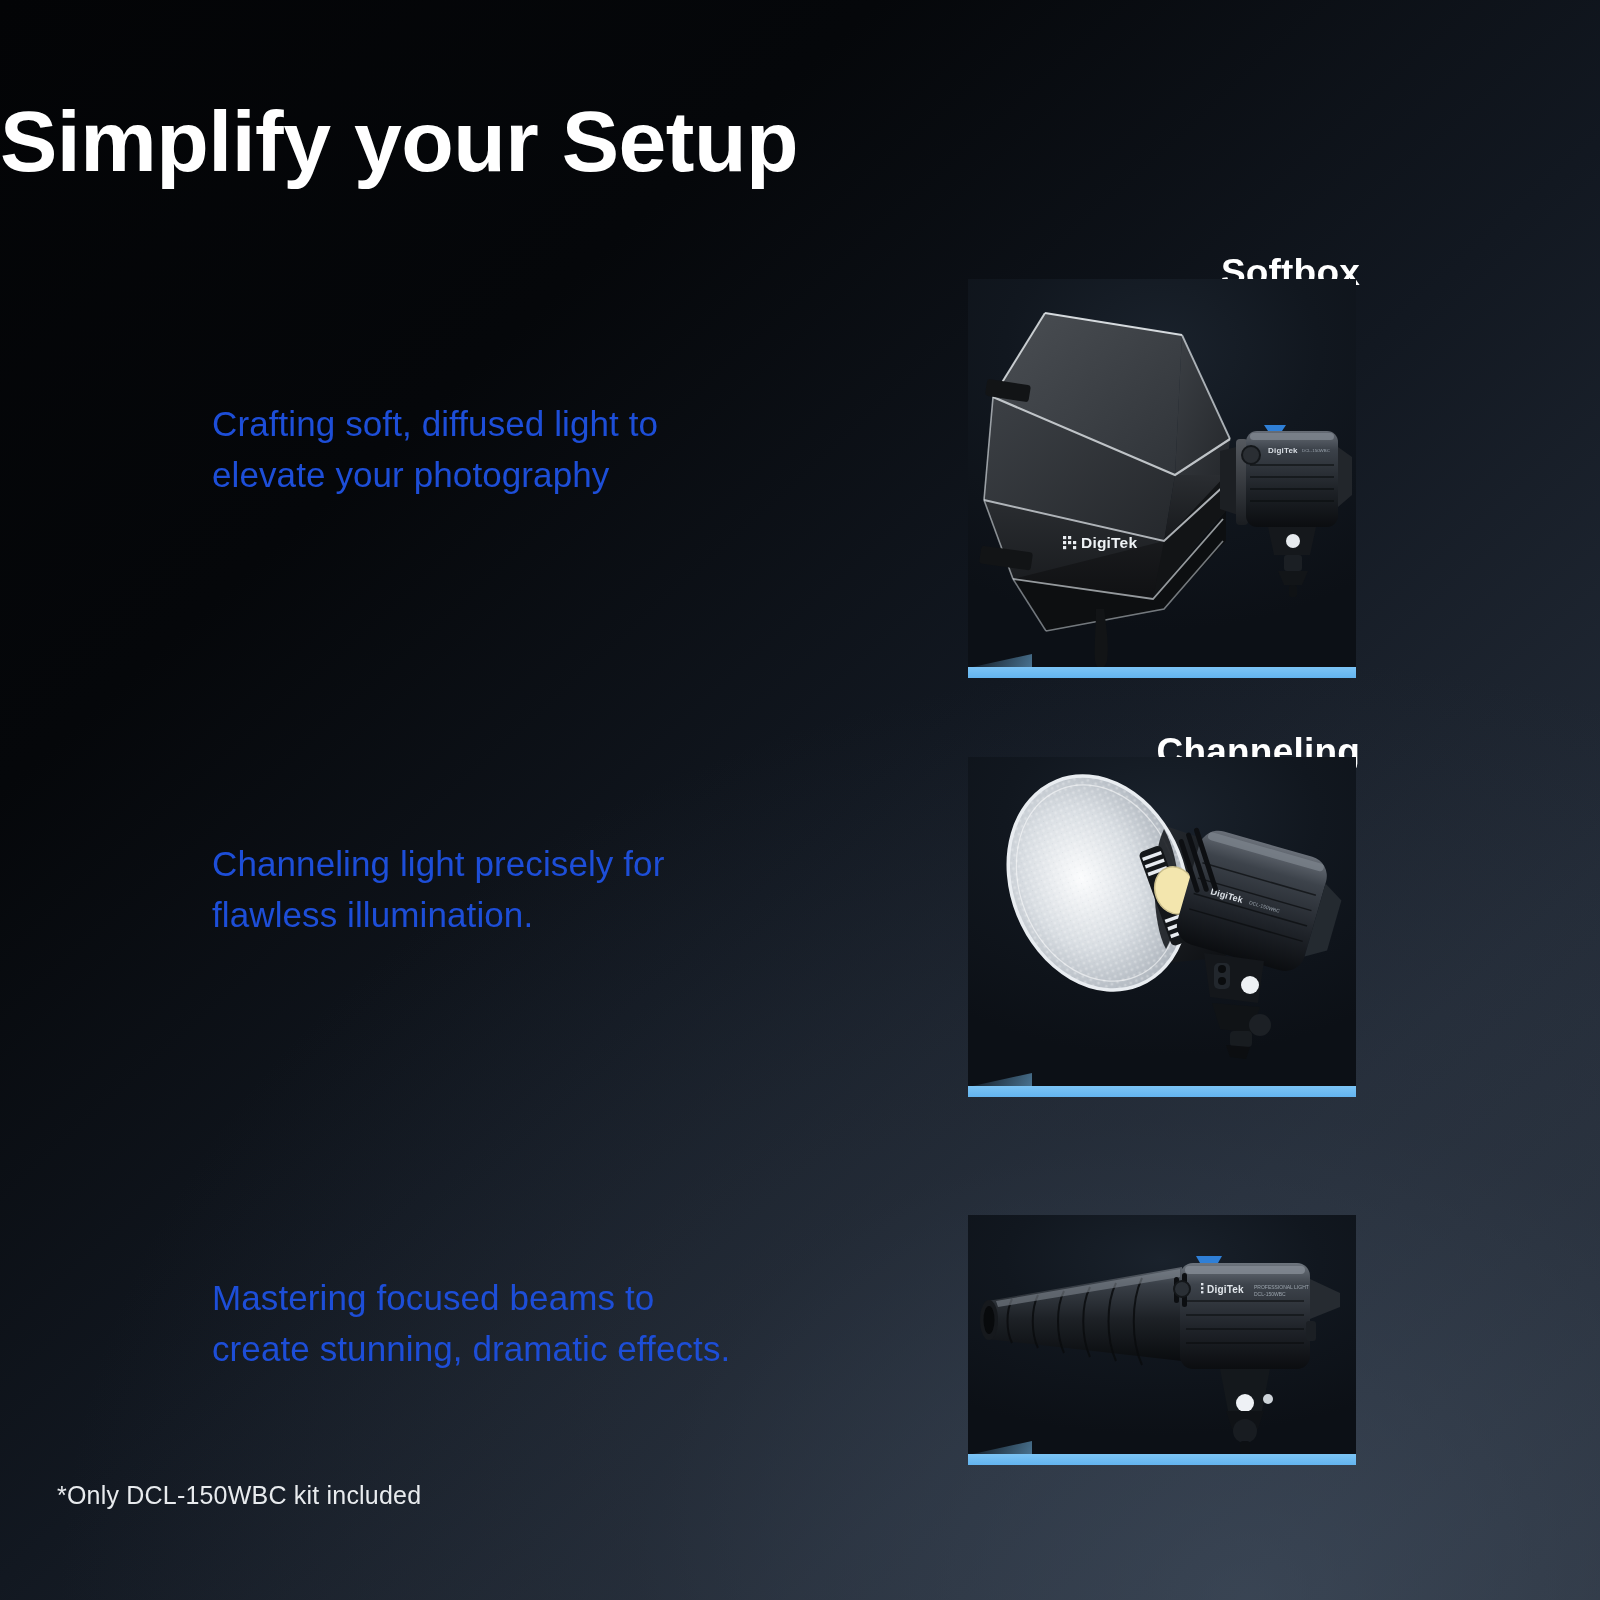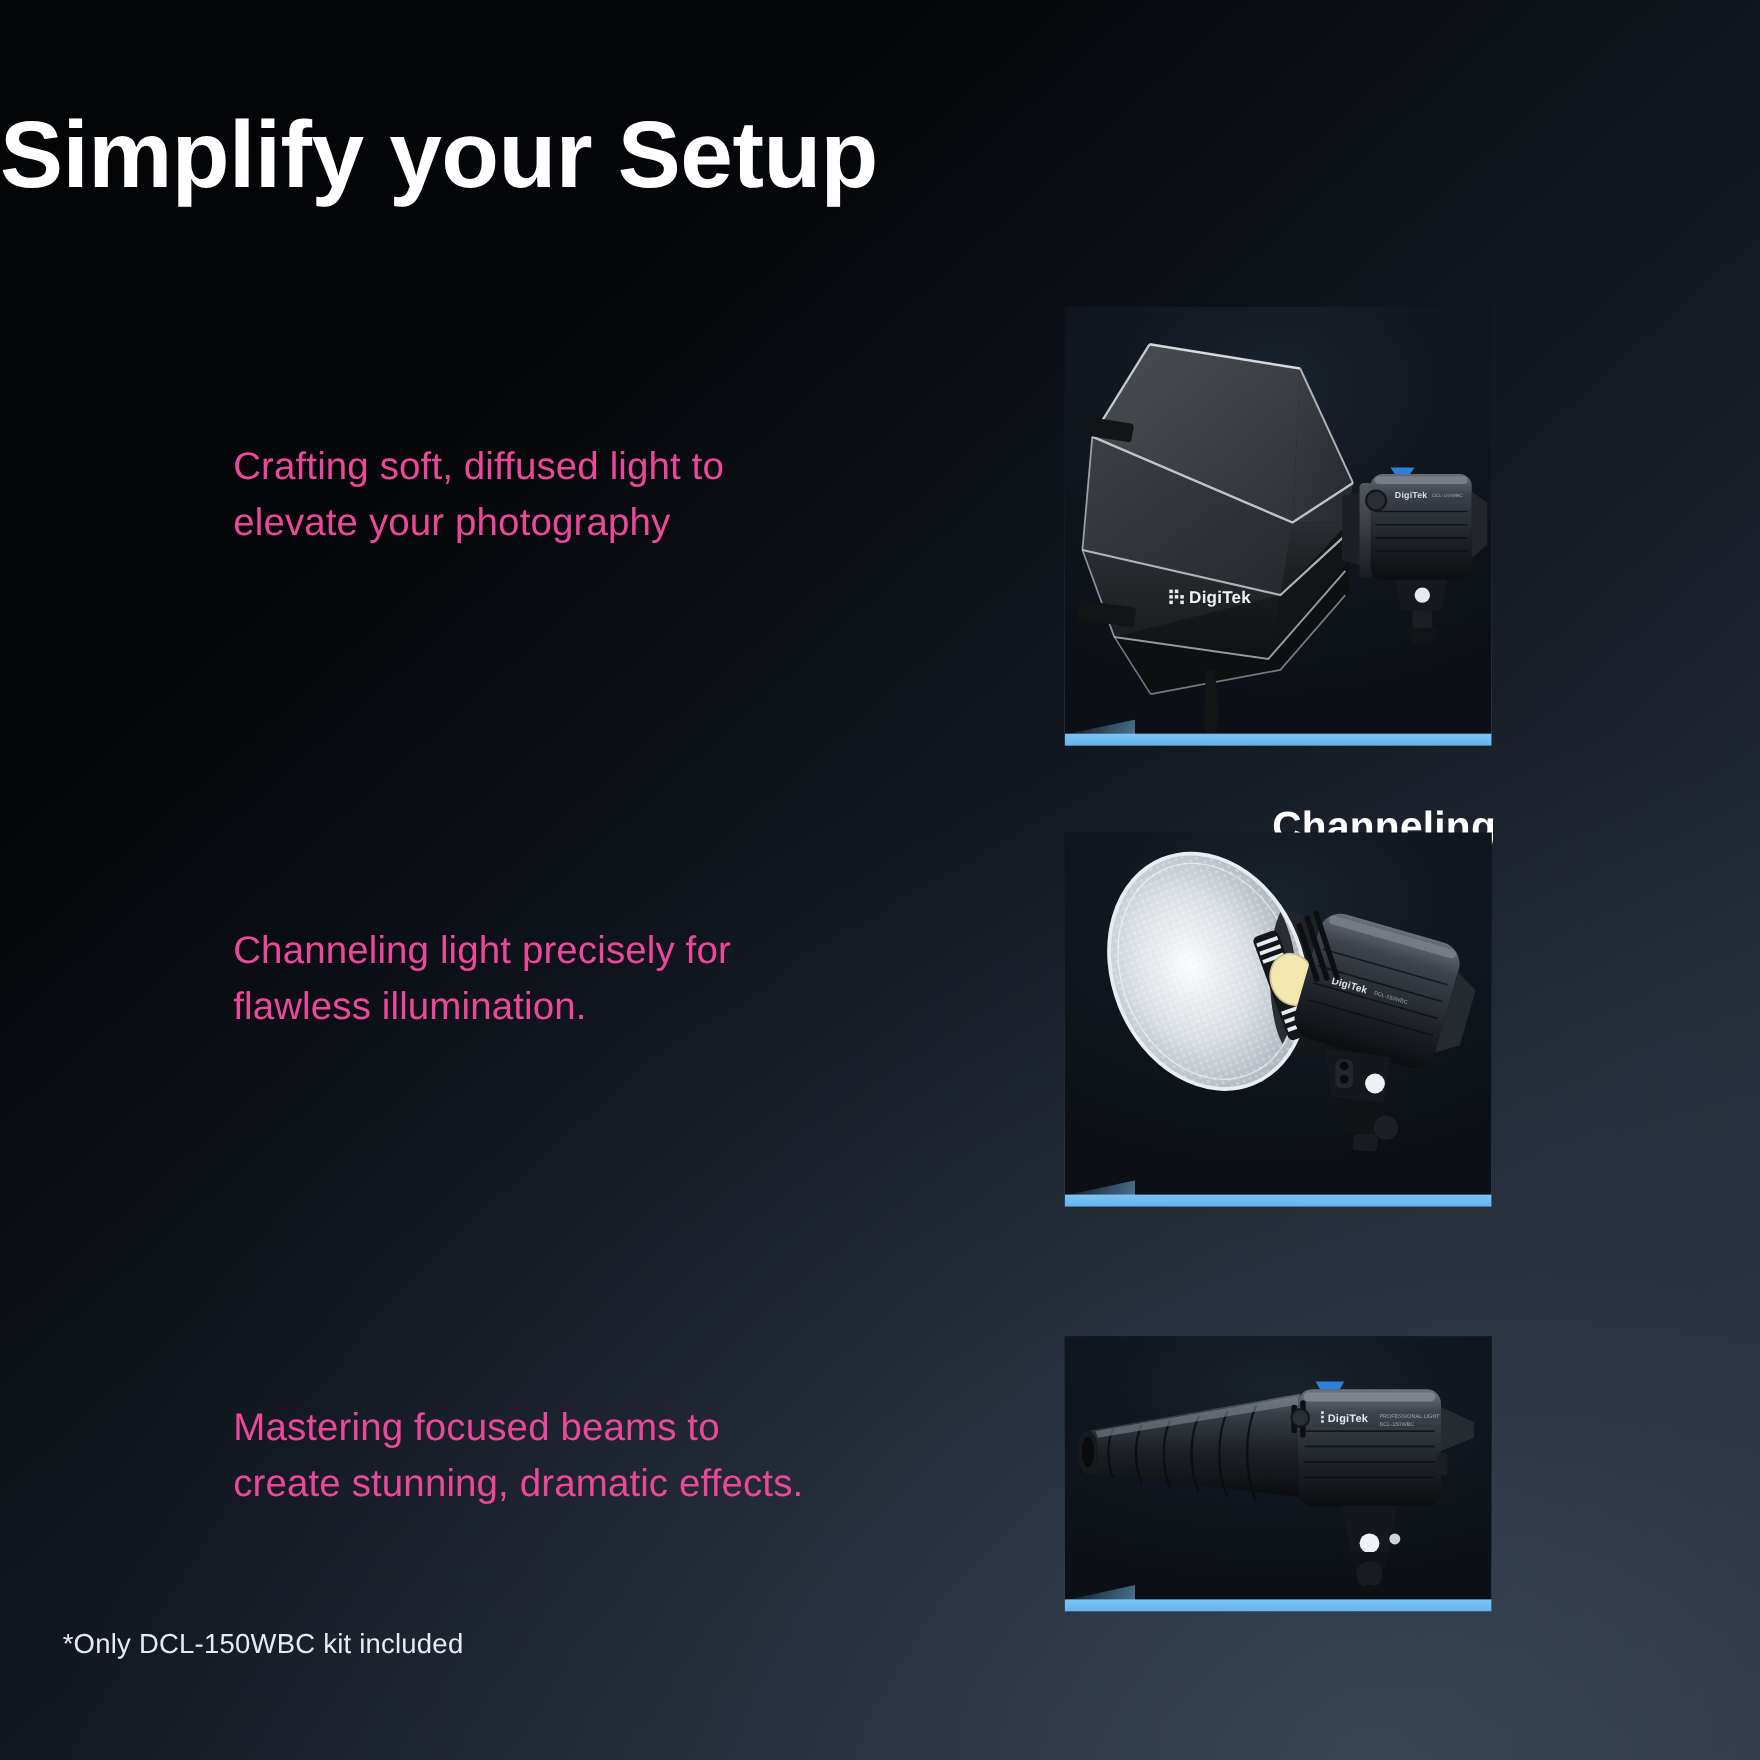--- a/index.html
+++ b/index.html
@@ -30,21 +30,21 @@
   }
 
   
   .copy {
     position:absolute;
     left:212px;
     width:700px;
     font-size:35px;
     font-weight:400;
     line-height:1.46;
-    color:#ec4899;
+    color:#1d4ed8;
     letter-spacing:0.1px;
   }
   .copy .line { display:block; white-space:nowrap; }
   .copy-1 { top:398px; }
   .copy-2 { top:838px; }
   .copy-3 { top:1272px; }
 
   
   .panel-label {
     position:absolute;
@@ -114,20 +114,21 @@
   <div class="copy copy-2">
     <span class="line">Channeling light precisely for</span>
     <span class="line">flawless illumination.</span>
   </div>
 
   <div class="copy copy-3">
     <span class="line">Mastering focused beams to</span>
     <span class="line">create stunning, dramatic effects.</span>
   </div>
 
+  <div class="panel-label label-1">Softbox</div>
   <div class="panel-label label-2">Channeling</div>
 
   <div class="panel panel-1">
     <div class="floor-wedge"></div>
     <div class="stage">
       <svg viewBox="0 0 388 399" width="388" height="399">
         <defs>
           <linearGradient id="sbPanelA" x1="0" y1="0" x2="1" y2="1">
             <stop offset="0" stop-color="#4a4e53"></stop>
               <stop offset="1" stop-color="#303439"></stop>

